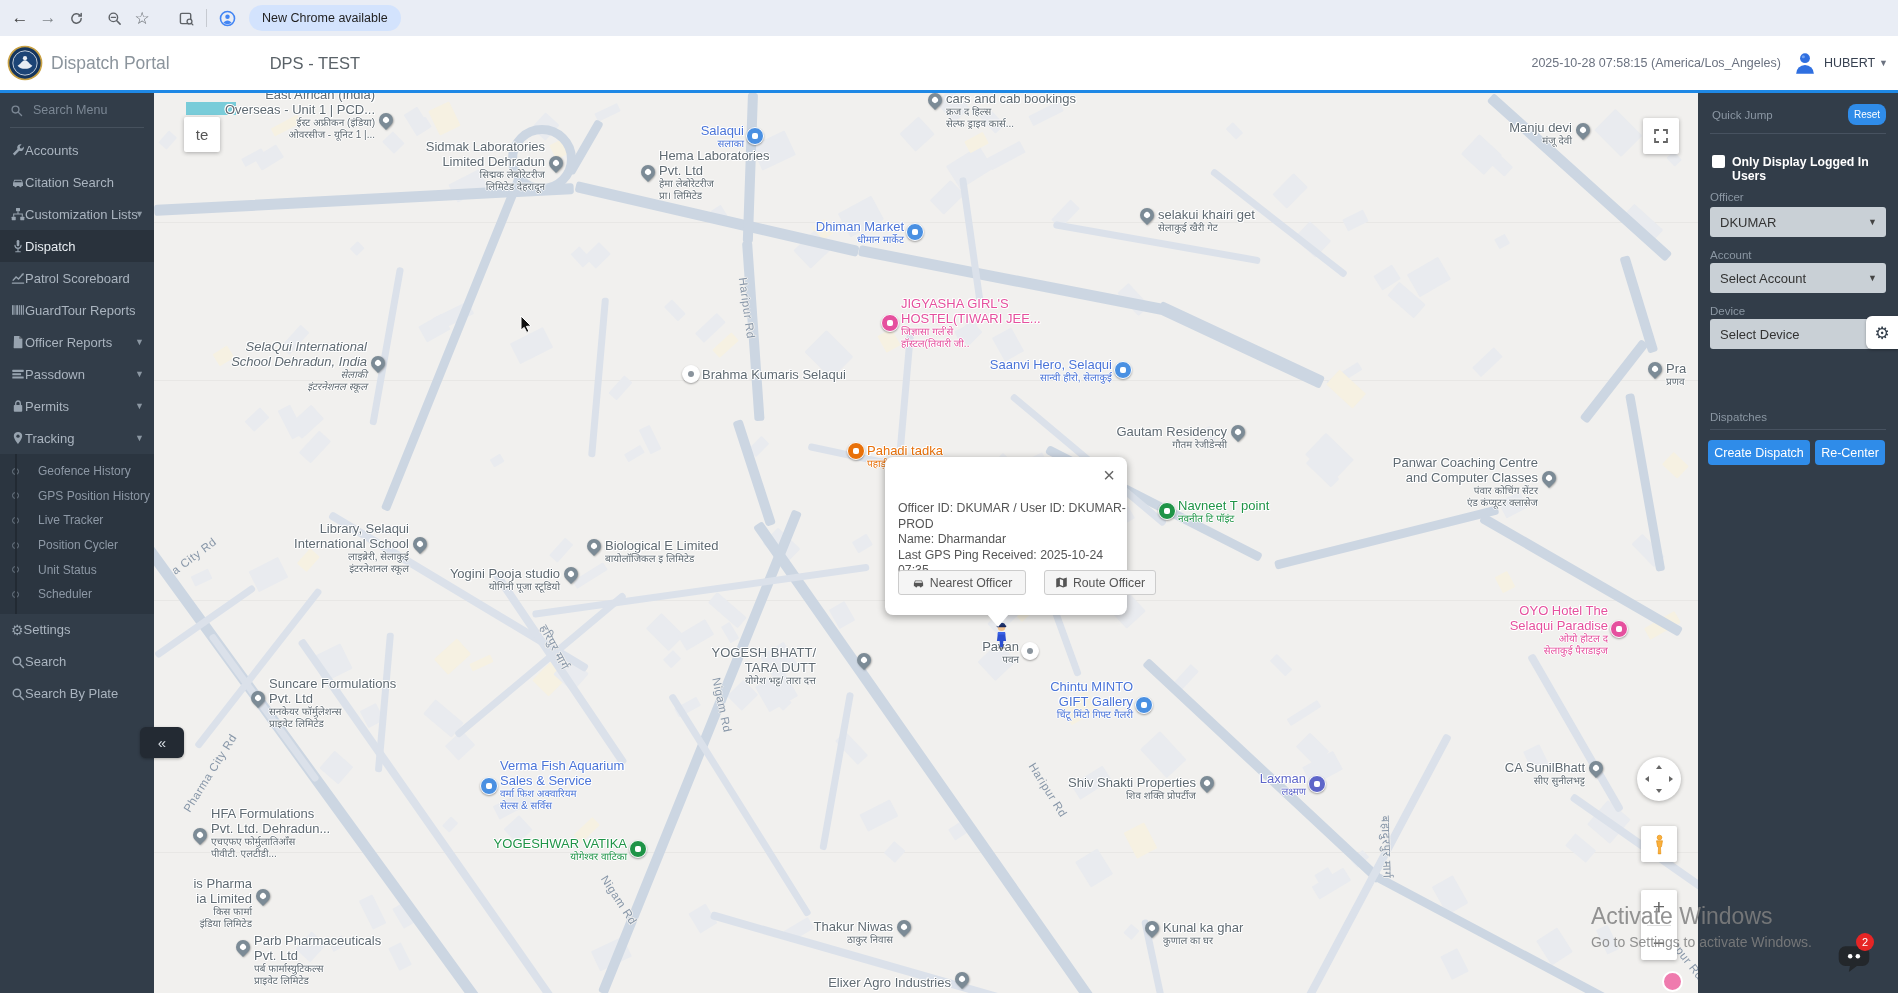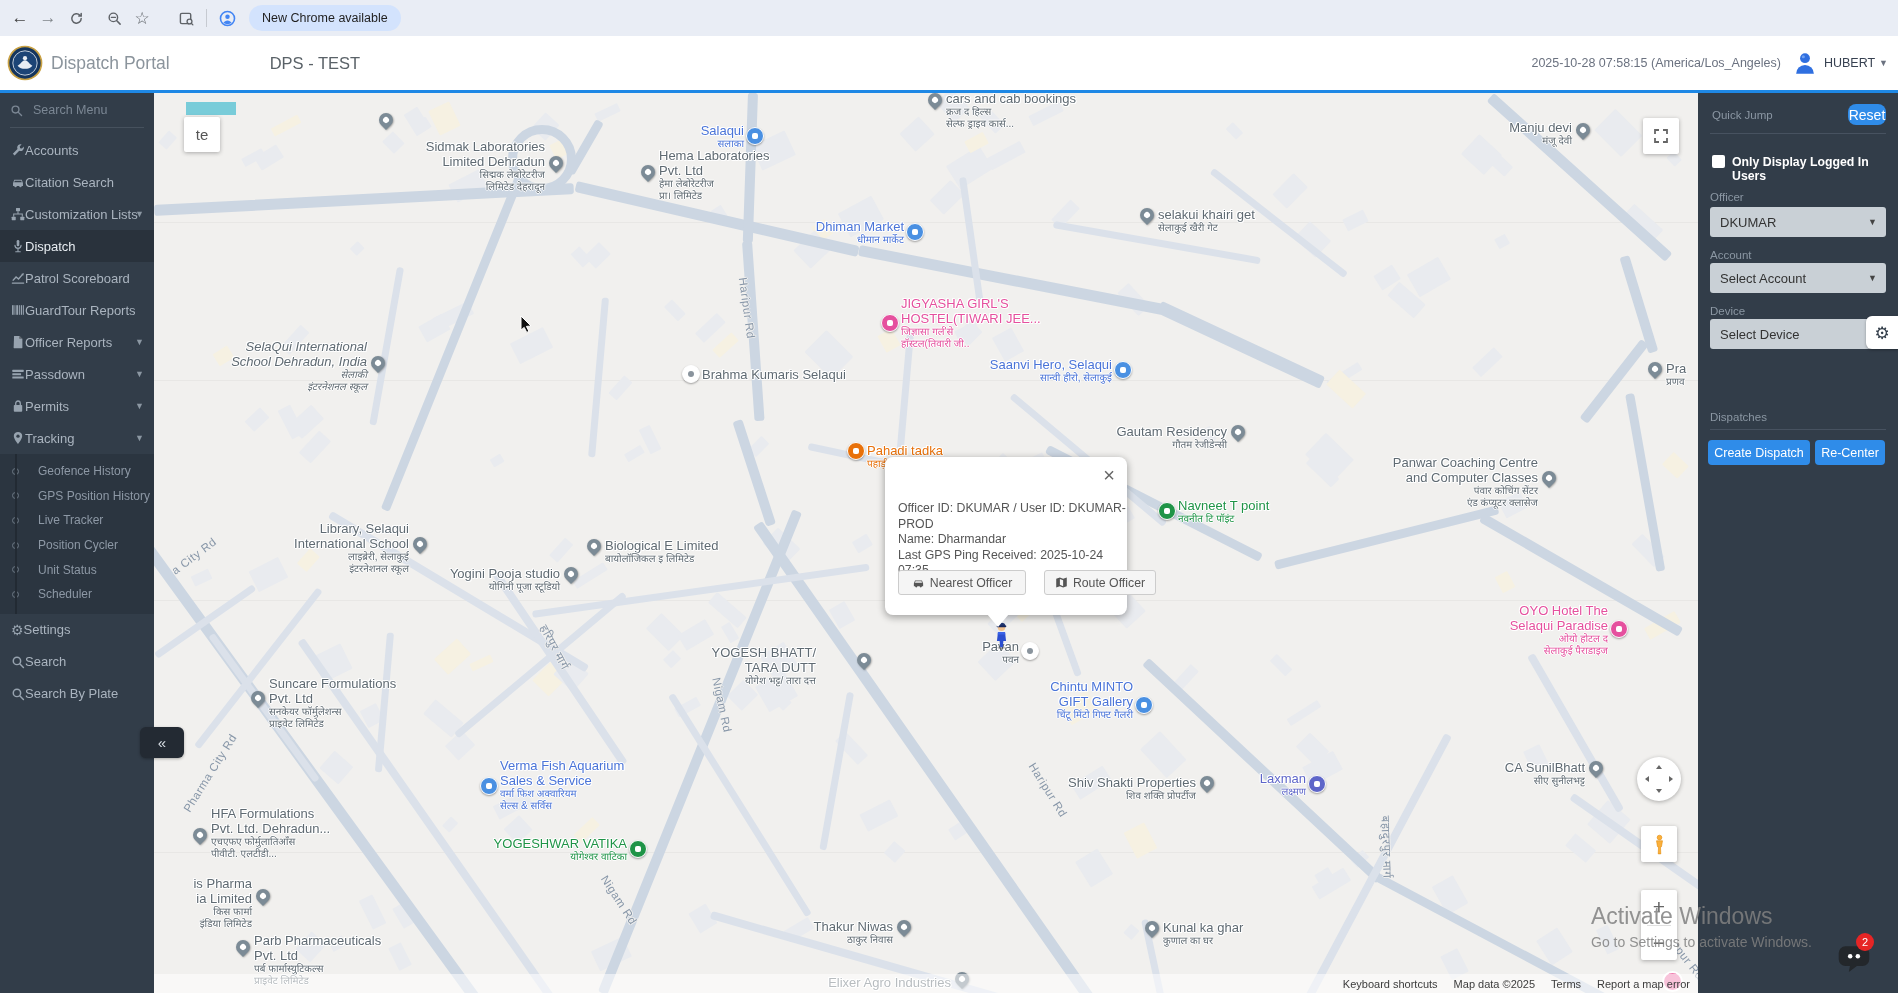--- a/index.html
+++ b/index.html
@@ -385,26 +385,20 @@
       <path d="M4.8 7h6.4l-1.1 6.4H9l.4 7.6H6.6L7 13.4H5.9z" fill="#fbb03b" stroke="#e08600" stroke-width=".6"></path>
     </svg>
   </div>
   <div class="zoomctl">
     <div class="zbtn">+</div>
     <div class="zdiv"></div>
     <div class="zbtn">−</div>
   </div>
 
   <div class="pinkdot"></div>
-  <div class="attrib" id="attrib">
-      <span>Keyboard shortcuts</span>
-      <span>Map data ©2025</span>
-      <span>Terms</span>
-      <span>Report a map error</span>
-    </div>
 <div class="tileline" style="top: 129px;"></div>
     <div class="tileline" style="top: 287px;"></div>
     <div class="tileline" style="top: 507px;"></div>
     <div class="tileline" style="top: 759px;"></div>
     <div class="bldg" style="left: 885.108px; top: 447.044px; width: 37.4482px; height: 24.7692px; transform: rotate(45.5155deg);"></div>
     <div class="bldg" style="left: 230.772px; top: 42.193px; width: 16.7895px; height: 14.8967px; transform: rotate(45.6832deg);"></div>
     <div class="bldg" style="left: 550.068px; top: 220.443px; width: 13.1372px; height: 29.587px; transform: rotate(46.718deg);"></div>
     <div class="bldg" style="left: 427.392px; top: 723.758px; width: 11.3647px; height: 26.3864px; transform: rotate(46.4401deg); background: rgb(246, 241, 226);"></div>
     <div class="bldg" style="left: 512.273px; top: 558.619px; width: 11.6794px; height: 14.4571px; transform: rotate(46.147deg);"></div>
     <div class="bldg" style="left: 785.261px; top: 2.37129px; width: 27.3186px; height: 21.3235px; transform: rotate(45.6161deg);"></div>
@@ -601,20 +595,26 @@
     <div class="rlabel" style="left: 593px; top: 215px; transform: translate(-50%, -50%) rotate(82deg);">Haripur Rd</div>
     <div class="rlabel" style="left: 894px; top: 697px; transform: translate(-50%, -50%) rotate(58deg);">Haripur Rd</div>
     <div class="rlabel" style="left: 401px; top: 554px; transform: translate(-50%, -50%) rotate(62deg);">हरिपुर मार्ग</div>
     <div class="rlabel" style="left: 568px; top: 612px; transform: translate(-50%, -50%) rotate(78deg);">Nigam Rd</div>
     <div class="rlabel" style="left: 465px; top: 807px; transform: translate(-50%, -50%) rotate(57deg);">Nigam Rd</div>
     <div class="rlabel" style="left: 40px; top: 463px; transform: translate(-50%, -50%) rotate(-37deg);">a City Rd</div>
     <div class="rlabel" style="left: 56px; top: 680px; transform: translate(-50%, -50%) rotate(-58deg);">Pharma City Rd</div>
     <div class="rlabel" style="left: 1233px; top: 754px; transform: translate(-50%, -50%) rotate(88deg);">बहादुरपुर मार्ग</div>
     <div class="rlabel" style="left: 1528px; top: 860px; transform: translate(-50%, -50%) rotate(52deg);">adurpur Rd</div>
     <div class="pin" style="left: 225px; top: 20px; background: rgb(124, 139, 150);"></div>
+    <div class="poitxt" style="top: -6px; right: 1323px; text-align: right; color: rgb(95, 106, 114);">
+      <div class="ln">East African (India)</div>
+      <div class="ln">Overseas - Unit 1 | PCD...</div>
+      <div class="sub">ईस्ट अफ्रीकन (इंडिया)</div>
+      <div class="sub">ओवरसीज - यूनिट 1 |...</div>
+    </div>
     <div class="pin" style="left: 395px; top: 63px; background: rgb(124, 139, 150);"></div>
     <div class="poitxt" style="top: 46px; right: 1153px; text-align: right; color: rgb(95, 106, 114);">
       <div class="ln">Sidmak Laboratories</div>
       <div class="ln">Limited Dehradun</div>
       <div class="sub">सिद्मक लेबोरेटरीज</div>
       <div class="sub">लिमिटेड देहरादून</div>
     </div>
     <div class="poic" style="left: 592px; top: 34px; background: rgb(74, 144, 226);"></div>
     <div class="poitxt" style="top: 30px; right: 954px; text-align: right; color: rgb(74, 116, 216);">
       <div class="ln">Salaqui</div>
@@ -805,21 +805,21 @@
     </div>
     <div class="poic" style="left: 475px; top: 747px; background: rgb(31, 148, 71);"></div>
     <div class="poitxt" style="top: 743px; right: 1071px; text-align: right; color: rgb(31, 148, 71);">
       <div class="ln">YOGESHWAR VATIKA</div>
       <div class="sub">योगेश्वर वाटिका</div>
     </div>
   </div>
 
 <div class="panel">
   <div class="plabel" style="position:absolute;left:14px;top:16px;">Quick Jump</div>
-  <div class="btn" style="position:absolute;left:150px;top:11px;width:38px;height:21px;border-radius:8px;font-size:14px;">Reset</div>
+  <div class="btn" style="position:absolute;left:150px;top:11px;width:38px;height:21px;border-radius:8px;font-size:10px;">Reset</div>
   <div class="pdivider" style="position:absolute;left:0;right:0;top:40px;margin:0 12px;"></div>
 
   <div class="cbx"></div>
   <div style="position:absolute;left:34px;top:62px;font-size:12.3px;color:#fff;font-weight:bold;">Only Display Logged In Users</div>
 
   <div class="plabel" style="position:absolute;left:12px;top:98px;">Officer</div>
   <div class="select" style="top:114px;">
     <span>DKUMAR</span>
       <span class="scaret">▼</span>
   </div>

